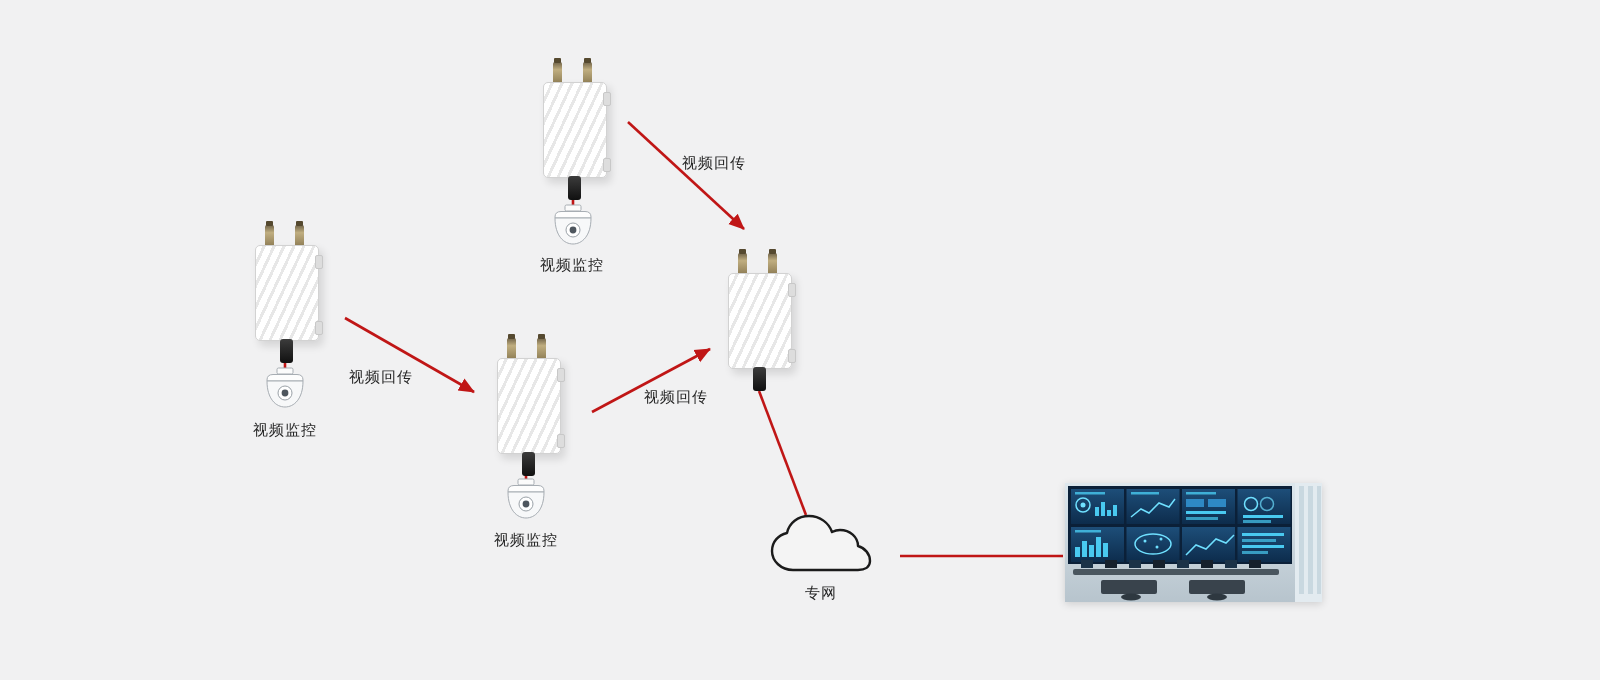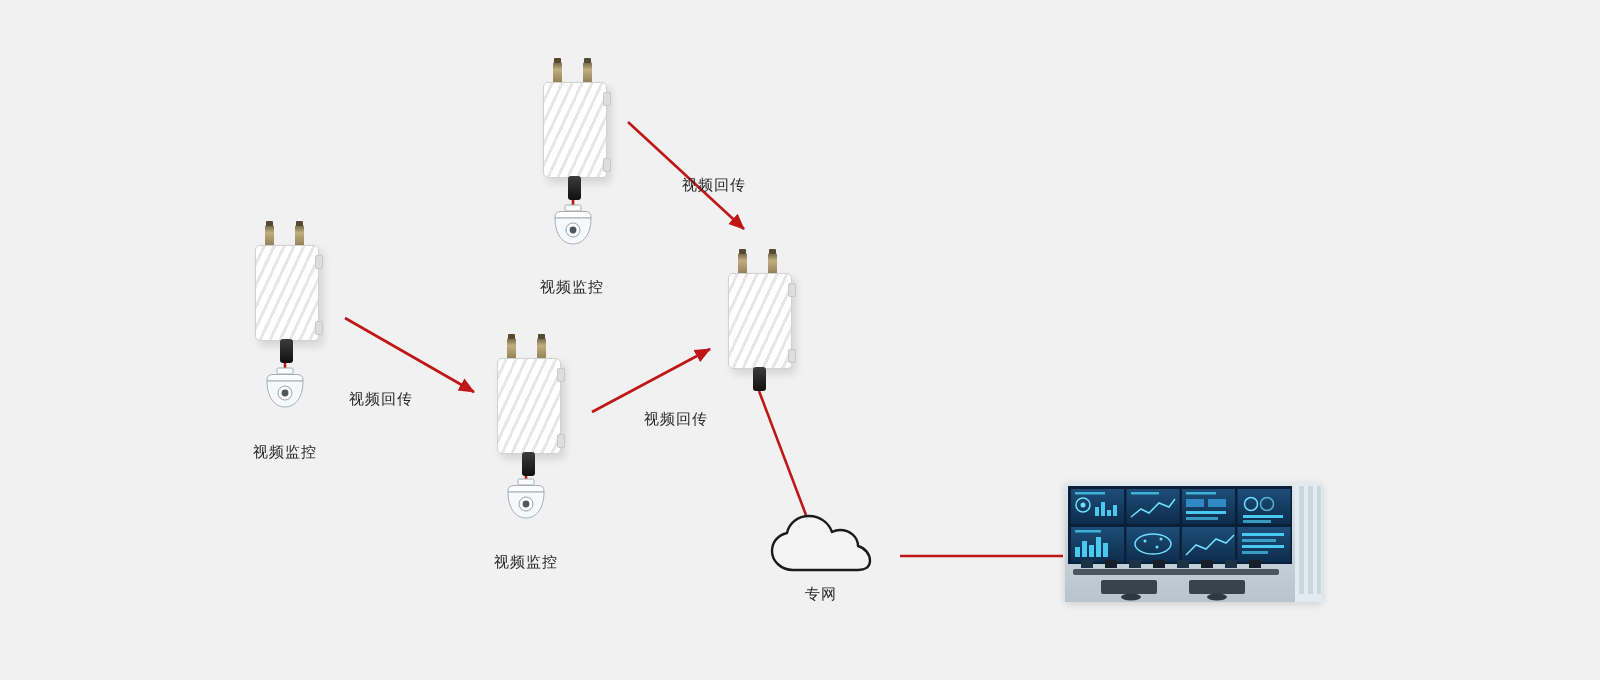--- a/index.html
+++ b/index.html
@@ -48,21 +48,21 @@
   .camera { position:absolute; width:48px; height:42px; }
   .cloud  { position:absolute; }
   .control-room {
     position:absolute; width:257px; height:119px;
     box-shadow:0 2px 8px rgba(0,0,0,0.15);
   }
 
   
   .lbl {
     position:absolute; transform:translateX(-50%);
-    font-size:15px; color:#262626; white-space:nowrap; letter-spacing:1px;margin-top:22px;
+    font-size:15px; color:#262626; white-space:nowrap; letter-spacing:1px;
   }
 </style>
 </head>
 <body>
 
 <div class="stage">
 
   <svg class="lines-layer" width="1600" height="680" viewBox="0 0 1600 680">
     <defs>
       <marker id="ah" markerUnits="userSpaceOnUse" markerWidth="18" markerHeight="16" refX="15" refY="8" orient="auto">
@@ -153,21 +153,21 @@
 
   <div class="lbl" style="left:714px;top:154px">视频回传</div>
   <div class="lbl" style="left:381px;top:368px">视频回传</div>
   <div class="lbl" style="left:676px;top:388px">视频回传</div>
 
   <div class="cloud" style="left:768px;top:512px">
     <svg width="106" height="62" viewBox="0 0 106 62">
       <path d="M25 58 C13 58 4 49 4 39 C4 30 10 23 19 21 C21 11 30 4 41 4 C52 4 61 11 64 20 C66 19 69 18 72 18 C82 18 90 25 90 34 C97 36 102 42 102 49 C102 55 97 58 90 58 Z" fill="#f4f4f4" stroke="#1b1b1b" stroke-width="2.4" stroke-linejoin="round"></path>
     </svg>
   </div>
-  <div class="lbl" style="left:821px;top:563px">专网</div>
+  <div class="lbl" style="left:821px;top:584px">专网</div>
 
   <div class="control-room" style="left:1065px;top:483px">
     <svg width="257" height="119" viewBox="0 0 257 119">
       <defs>
         <linearGradient id="g-room" x1="0" y1="0" x2="0" y2="1">
           <stop offset="0" stop-color="#dde7ed"></stop>
             <stop offset="1" stop-color="#b7c4cd"></stop>
         </linearGradient>
         <linearGradient id="g-scr" x1="0" y1="0" x2="0" y2="1">
           <stop offset="0" stop-color="#1d4e79"></stop>

